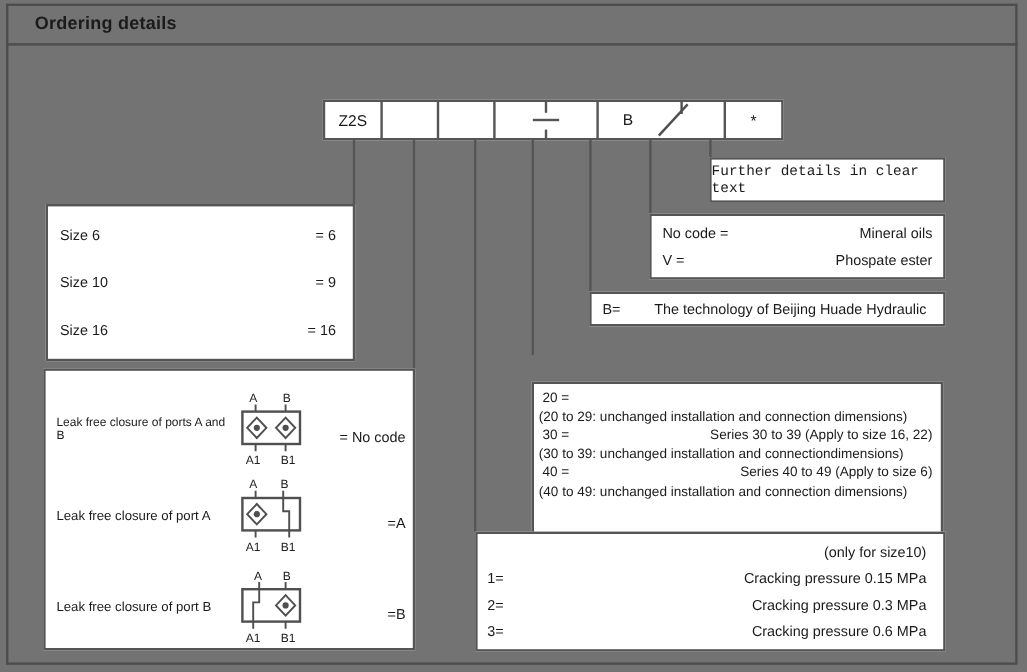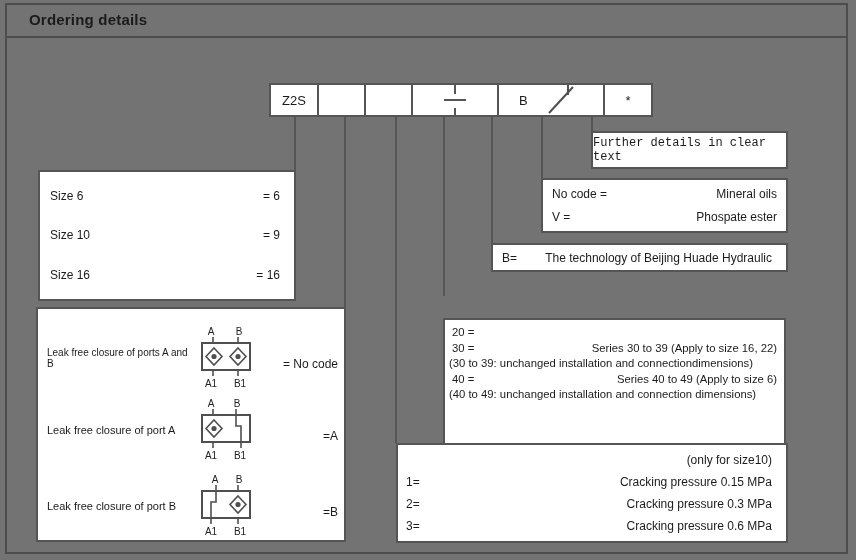--- a/index.html
+++ b/index.html
@@ -169,20 +169,21 @@
 
   <div class="box" style="left:491px;top:243px;width:297px;height:29px;display:flex;align-items:center;font-size:12px;padding:0 14px 0 9px;">
     <span>B=</span>
     <span style="margin-left:auto">The technology of Beijing Huade Hydraulic</span>
   </div>
 
   <div class="box" style="left:443px;top:296px;width:343px;height:136px;font-size:11.3px;padding:5px 4px 0 4px;line-height:15.6px;margin-top:22px;">
     <div class="pair" style="padding:0 3px">
       <span>20 =</span>
     </div>
+    <div class="small-note">(20 to 29: unchanged installation and connection dimensions)</div>
     <div class="pair" style="padding:0 3px">
       <span>30 =</span>
       <span>Series 30 to 39 (Apply to size 16, 22)</span>
     </div>
     <div class="small-note">(30 to 39: unchanged installation and connectiondimensions)</div>
     <div class="pair" style="padding:0 3px">
       <span>40 =</span>
       <span>Series 40 to 49 (Apply to size 6)</span>
     </div>
     <div class="small-note">(40 to 49: unchanged installation and connection dimensions)</div>

